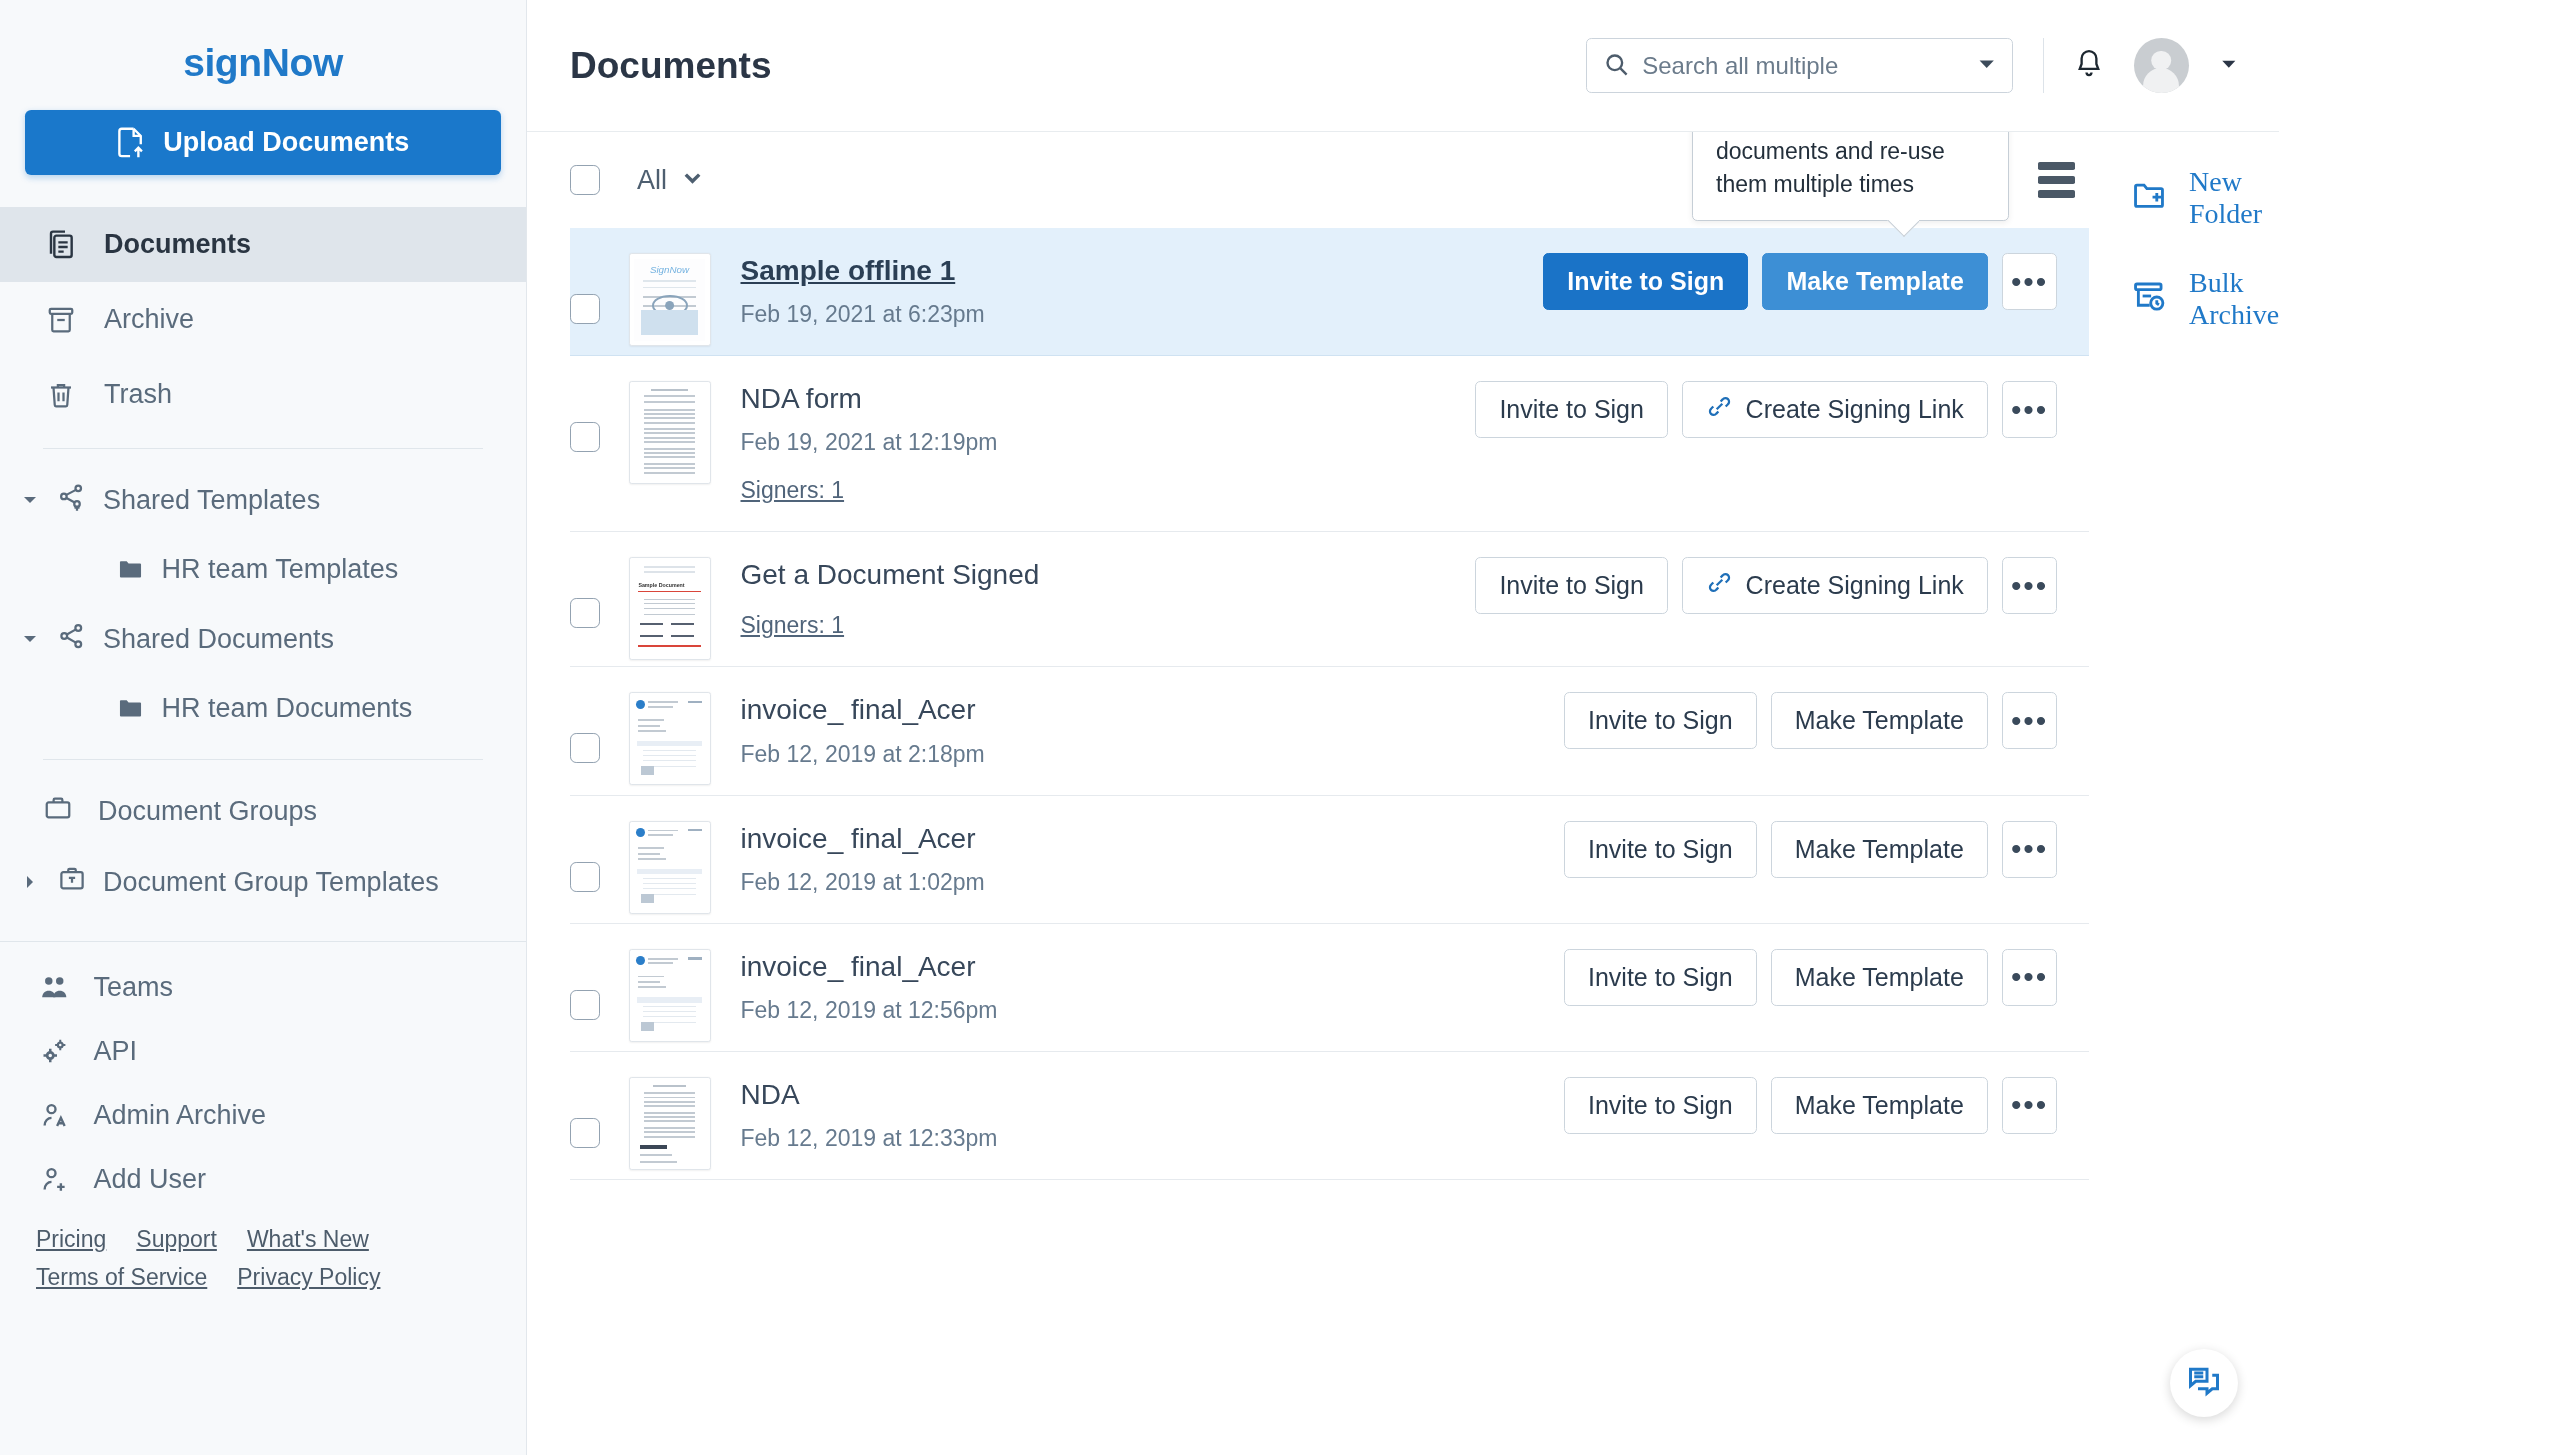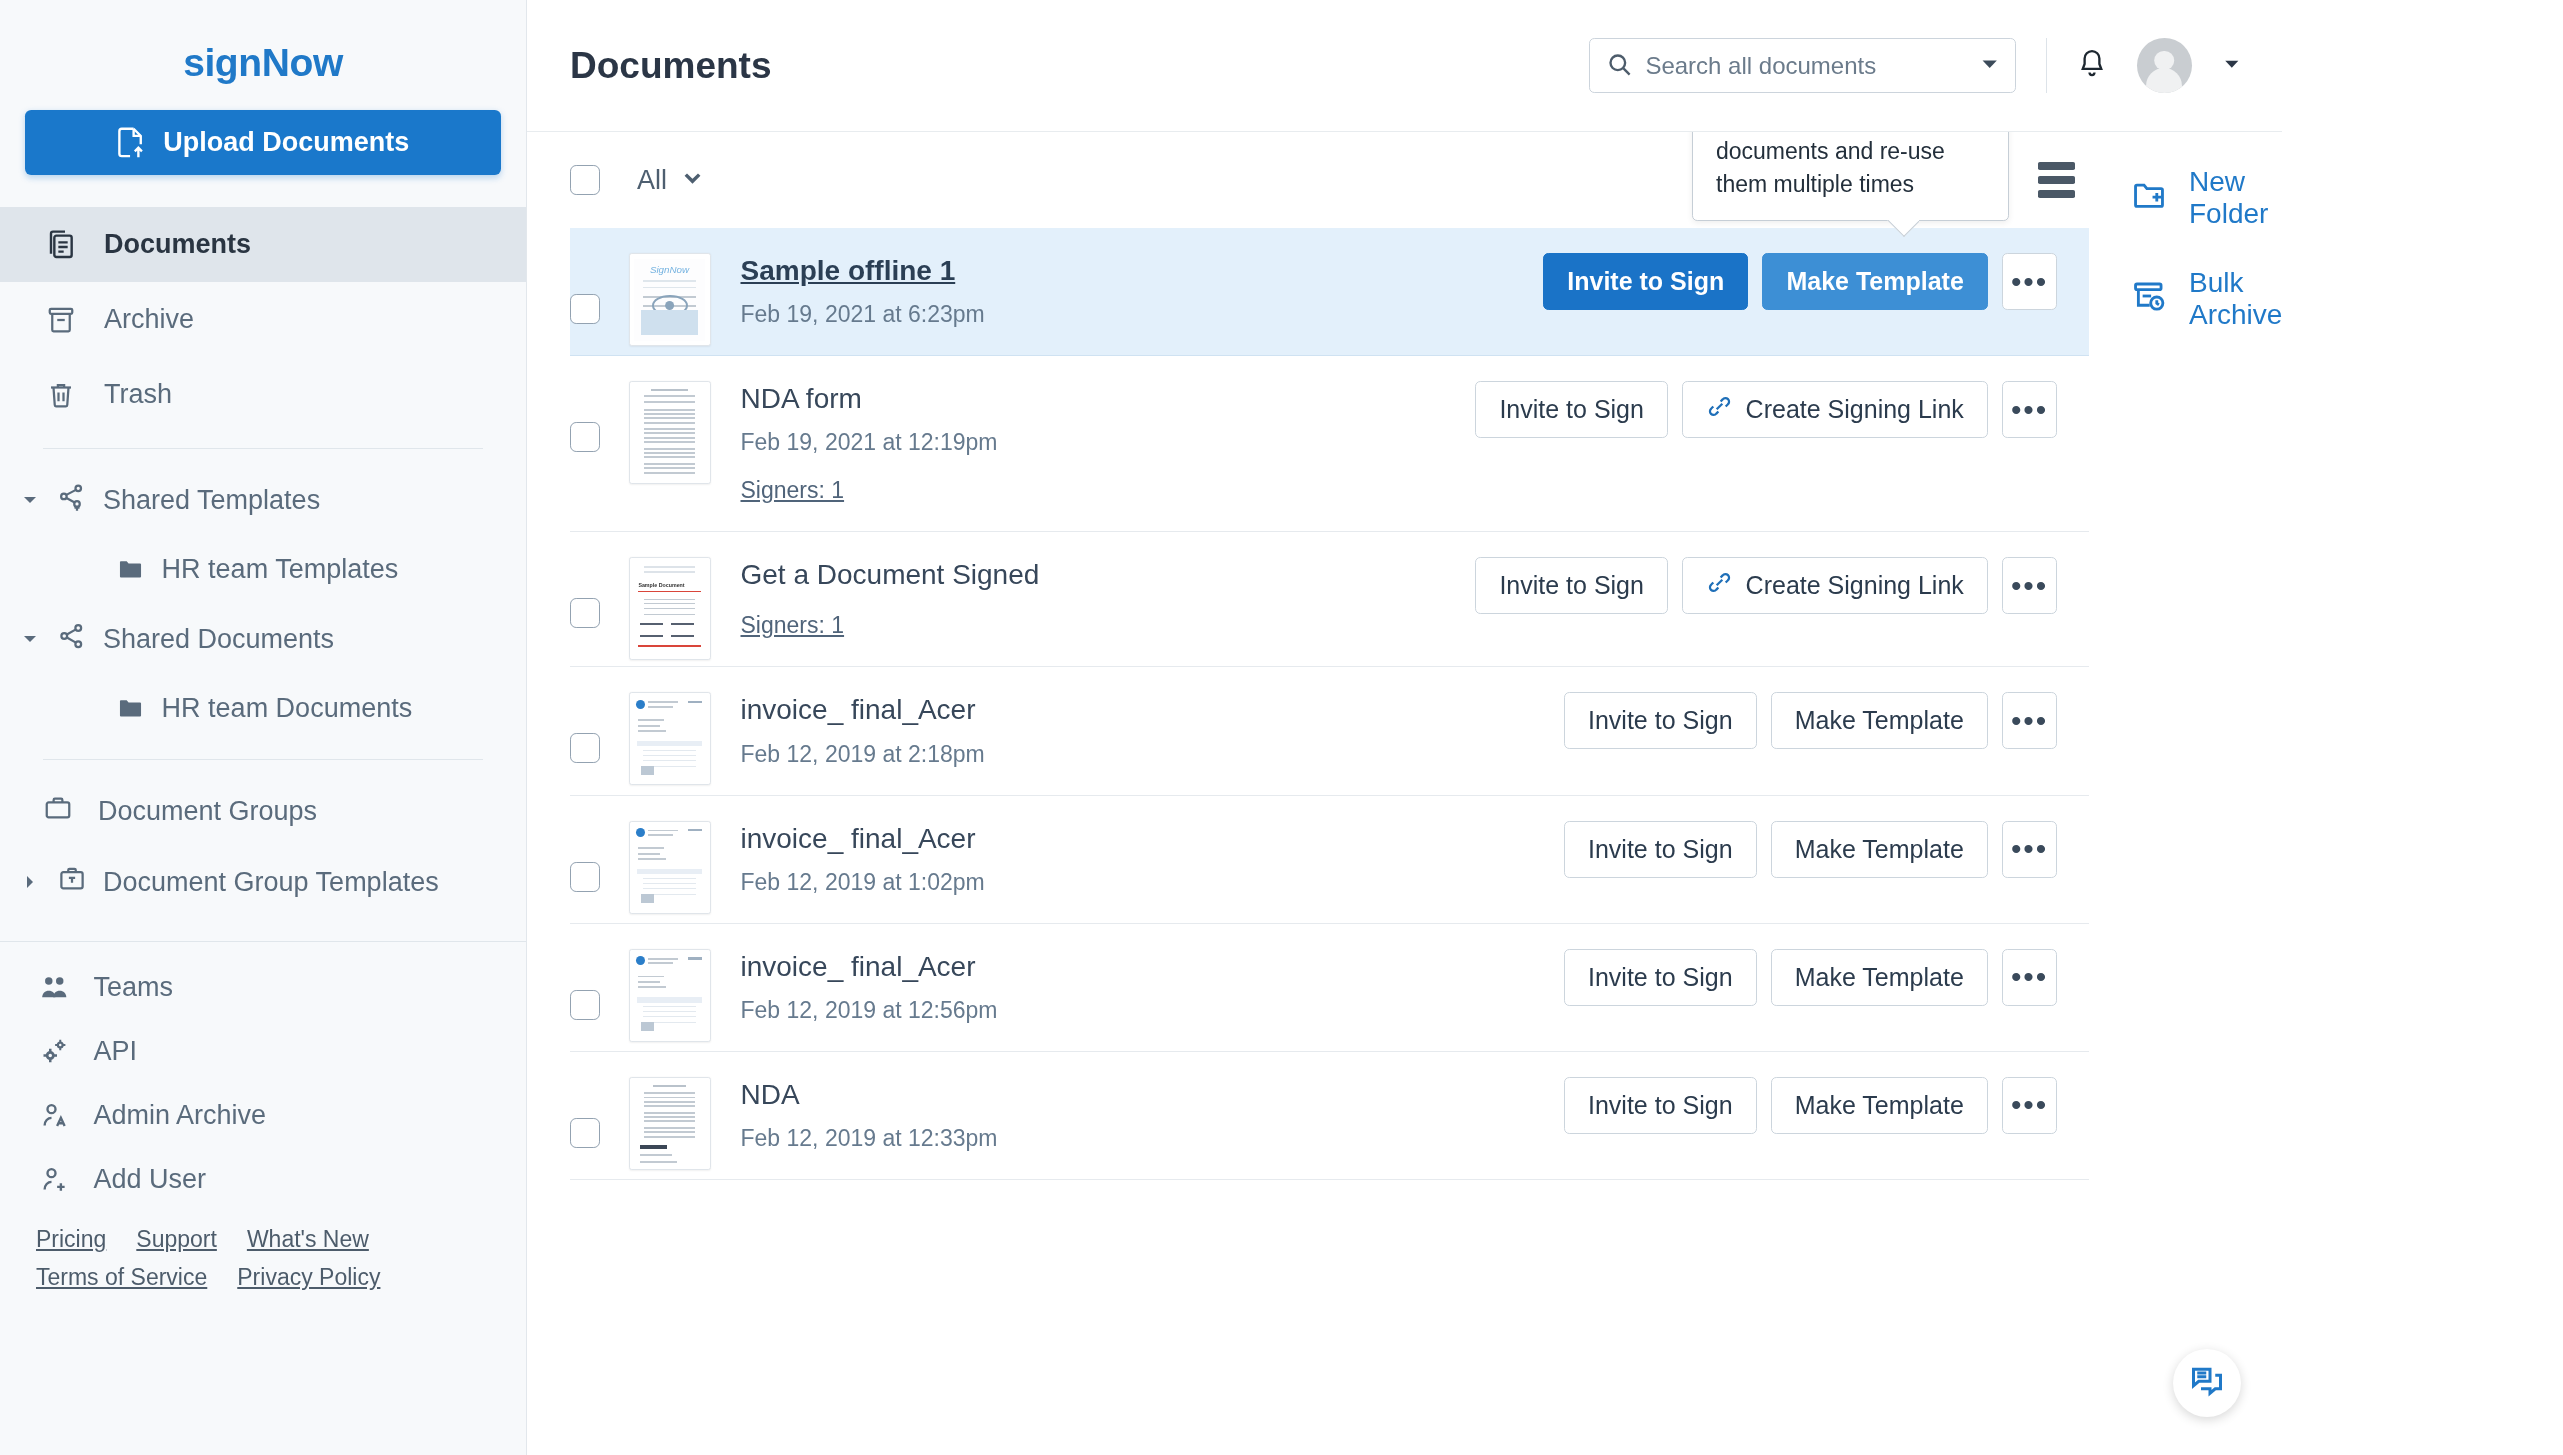--- a/index.html
+++ b/index.html
@@ -109,21 +109,21 @@
     content:''; position:absolute; left:50%; top:12.5px; transform:translateX(-50%);
     width:19.6px; height:19.6px; border-radius:50%; background:#f0f1f2;
   }
   .avatar::before {
     content:''; position:absolute; left:50%; bottom:-5.3px; transform:translateX(-50%);
     width:36px; height:30px; border-radius:18px 18px 0 0; background:#f0f1f2;
   }
 
   .content { flex:1; display: flex; overflow: hidden; }
   .listcol { width: 1562px; flex: 0 0 1562px; padding: 0 0 0 43px; position: relative; }
-  .rightcol { flex: 1; padding: 34px 0 0 43px; }
+  .rightcol { flex: 1; padding: 34px 0 0 43px; font-family: Liberation Serif, serif; }
 
   .listtoolbar {
     height: 96px; display: flex; align-items: center;
     position: relative;
   }
   .cbx {
     width: 30px; height: 30px; border: 1.8px solid #93a2b1; border-radius: 6.2px;
     background: #fff; cursor: pointer; flex: 0 0 30px;
   }
   .allsel { margin-left: 37px; display:flex; align-items:center; gap: 14.2px; color:#4e5f70; font-size: 27px; cursor:pointer;}
@@ -414,21 +414,21 @@
     <header class="topbar">
       <h1 class="page-title">Documents</h1>
       <div class="topbar-right">
         <div class="searchbox">
           <span>
             <svg width="27" height="27" viewBox="0 0 24 24" fill="none" stroke="#4d5c6b" stroke-width="2.1">
               <circle cx="10.5" cy="10.5" r="6.5"></circle>
                 <path d="M15.5 15.5L21 21"></path>
             </svg>
           </span>
-          <span class="ph">Search all documents</span>
+          <span class="ph">Search all multiple</span>
           <span>
             <svg width="21.4" height="21.4" viewBox="0 0 12 12">
                 <path d="M2 4.2l4 4.2 4-4.2z" fill="#3c4b5a"></path>
               </svg>
           </span>
         </div>
         <div class="divline"></div>
         <span>
           <svg width="30" height="32" viewBox="0 0 24 26" fill="none" stroke="#1d2730" stroke-width="1.9">
             <path d="M12 2.5a6 6 0 0 0-6 6v4.5L4.5 17h15L18 13V8.5a6 6 0 0 0-6-6z"></path>

